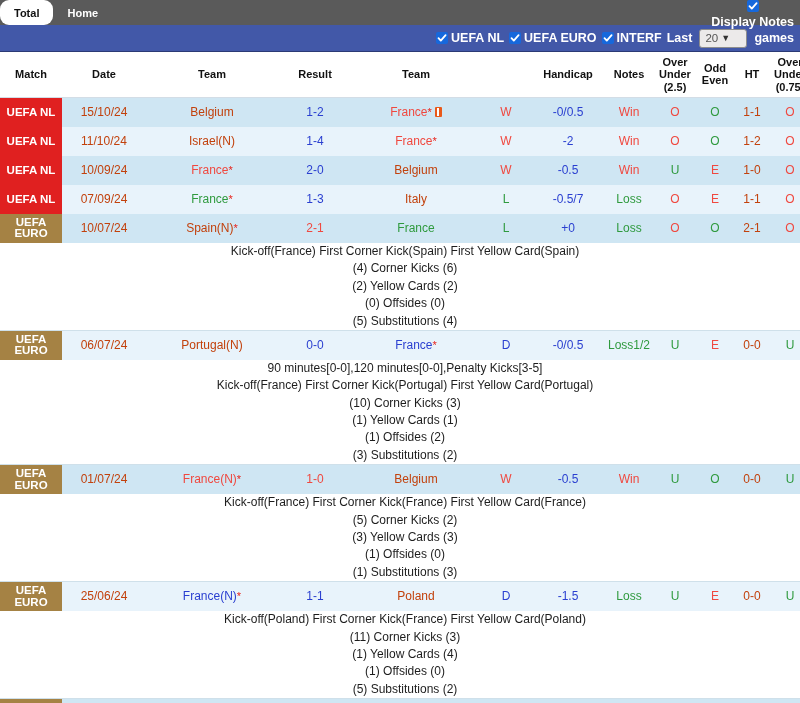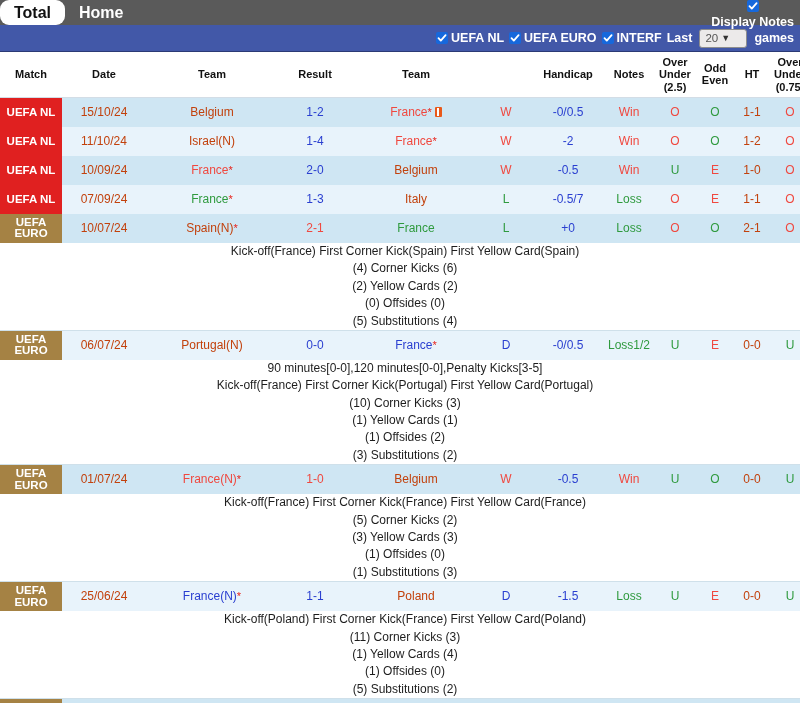--- a/index.html
+++ b/index.html
@@ -30,21 +30,21 @@
     font-size: 12.5px;
     display: flex;
     align-items: center;
     padding: 0 12px 0 12px;
     white-space: nowrap;
   }
   .tab {
     display: flex;
     align-items: center;
     padding: 0 14px;
-    font-size: 16px;
+    font-size: 11px;
     font-weight: bold;
     color: #ffffff;
     white-space: nowrap;
     border-radius: 9px;
   }
   .tab.active {
     background: #ffffff;
     color: #111111;
   }
   .tab.link {

